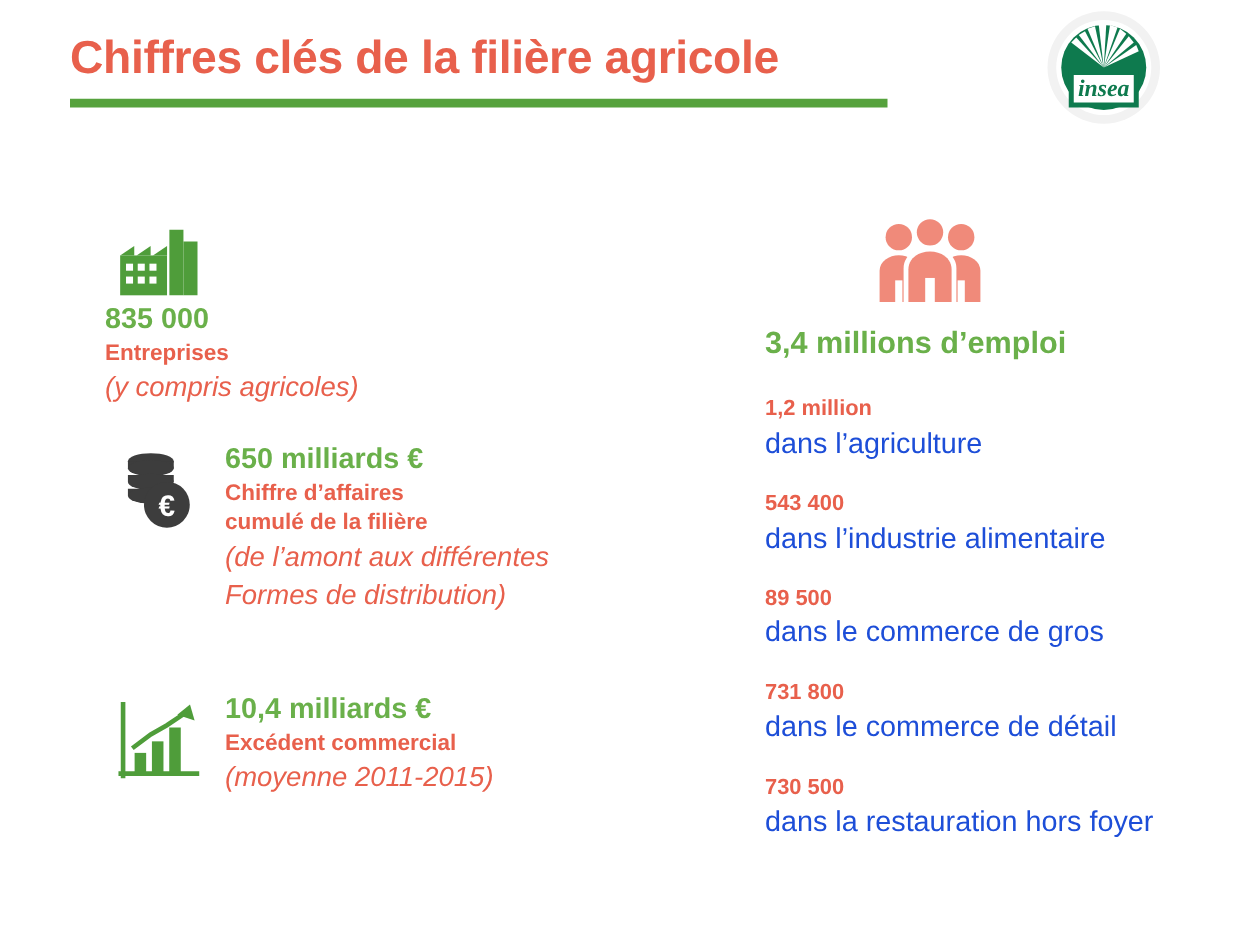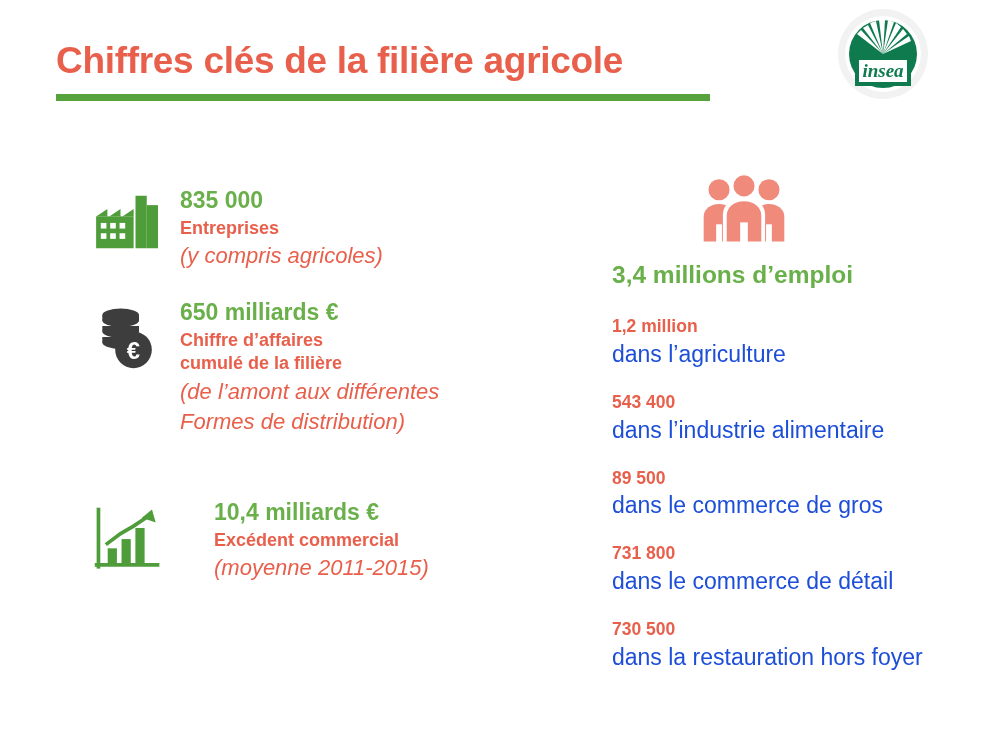--- a/index.html
+++ b/index.html
@@ -14,21 +14,20 @@
     overflow: hidden;
     position: relative;
   }
 
   
   .header {
     position: absolute;
     top: 26px;
     left: 56px;
     width: 860px;
-    margin-top: 15px;
   }
   .title {
     font-size: 37px;
     font-weight: bold;
     color: #e8604c;
     letter-spacing: -0.3px;
     line-height: 1.1;
     margin: 0;
   }
   .title-rule {
@@ -92,23 +91,23 @@
     line-height: 1.3;
   }
   .stat-note {
     font-size: 22px;
     font-style: italic;
     color: #e8604c;
     line-height: 1.32;
     margin-top: 1px;
   }
 
-  .stat--factory { margin-top: 16px; }
+  .stat--factory { margin-top: 4px; flex-direction: column; }
   .stat--coins   { margin-top: 28px; }
-  .stat--chart   { margin-top: 62px; gap: 34px; }
+  .stat--chart   { margin-top: 62px; }
 
   
   .people-icon {
     width: 96px;
     height: 78px;
     margin-left: 84px;
     margin-bottom: 14px;
   }
   .jobs-total {
     font-size: 24.5px;

